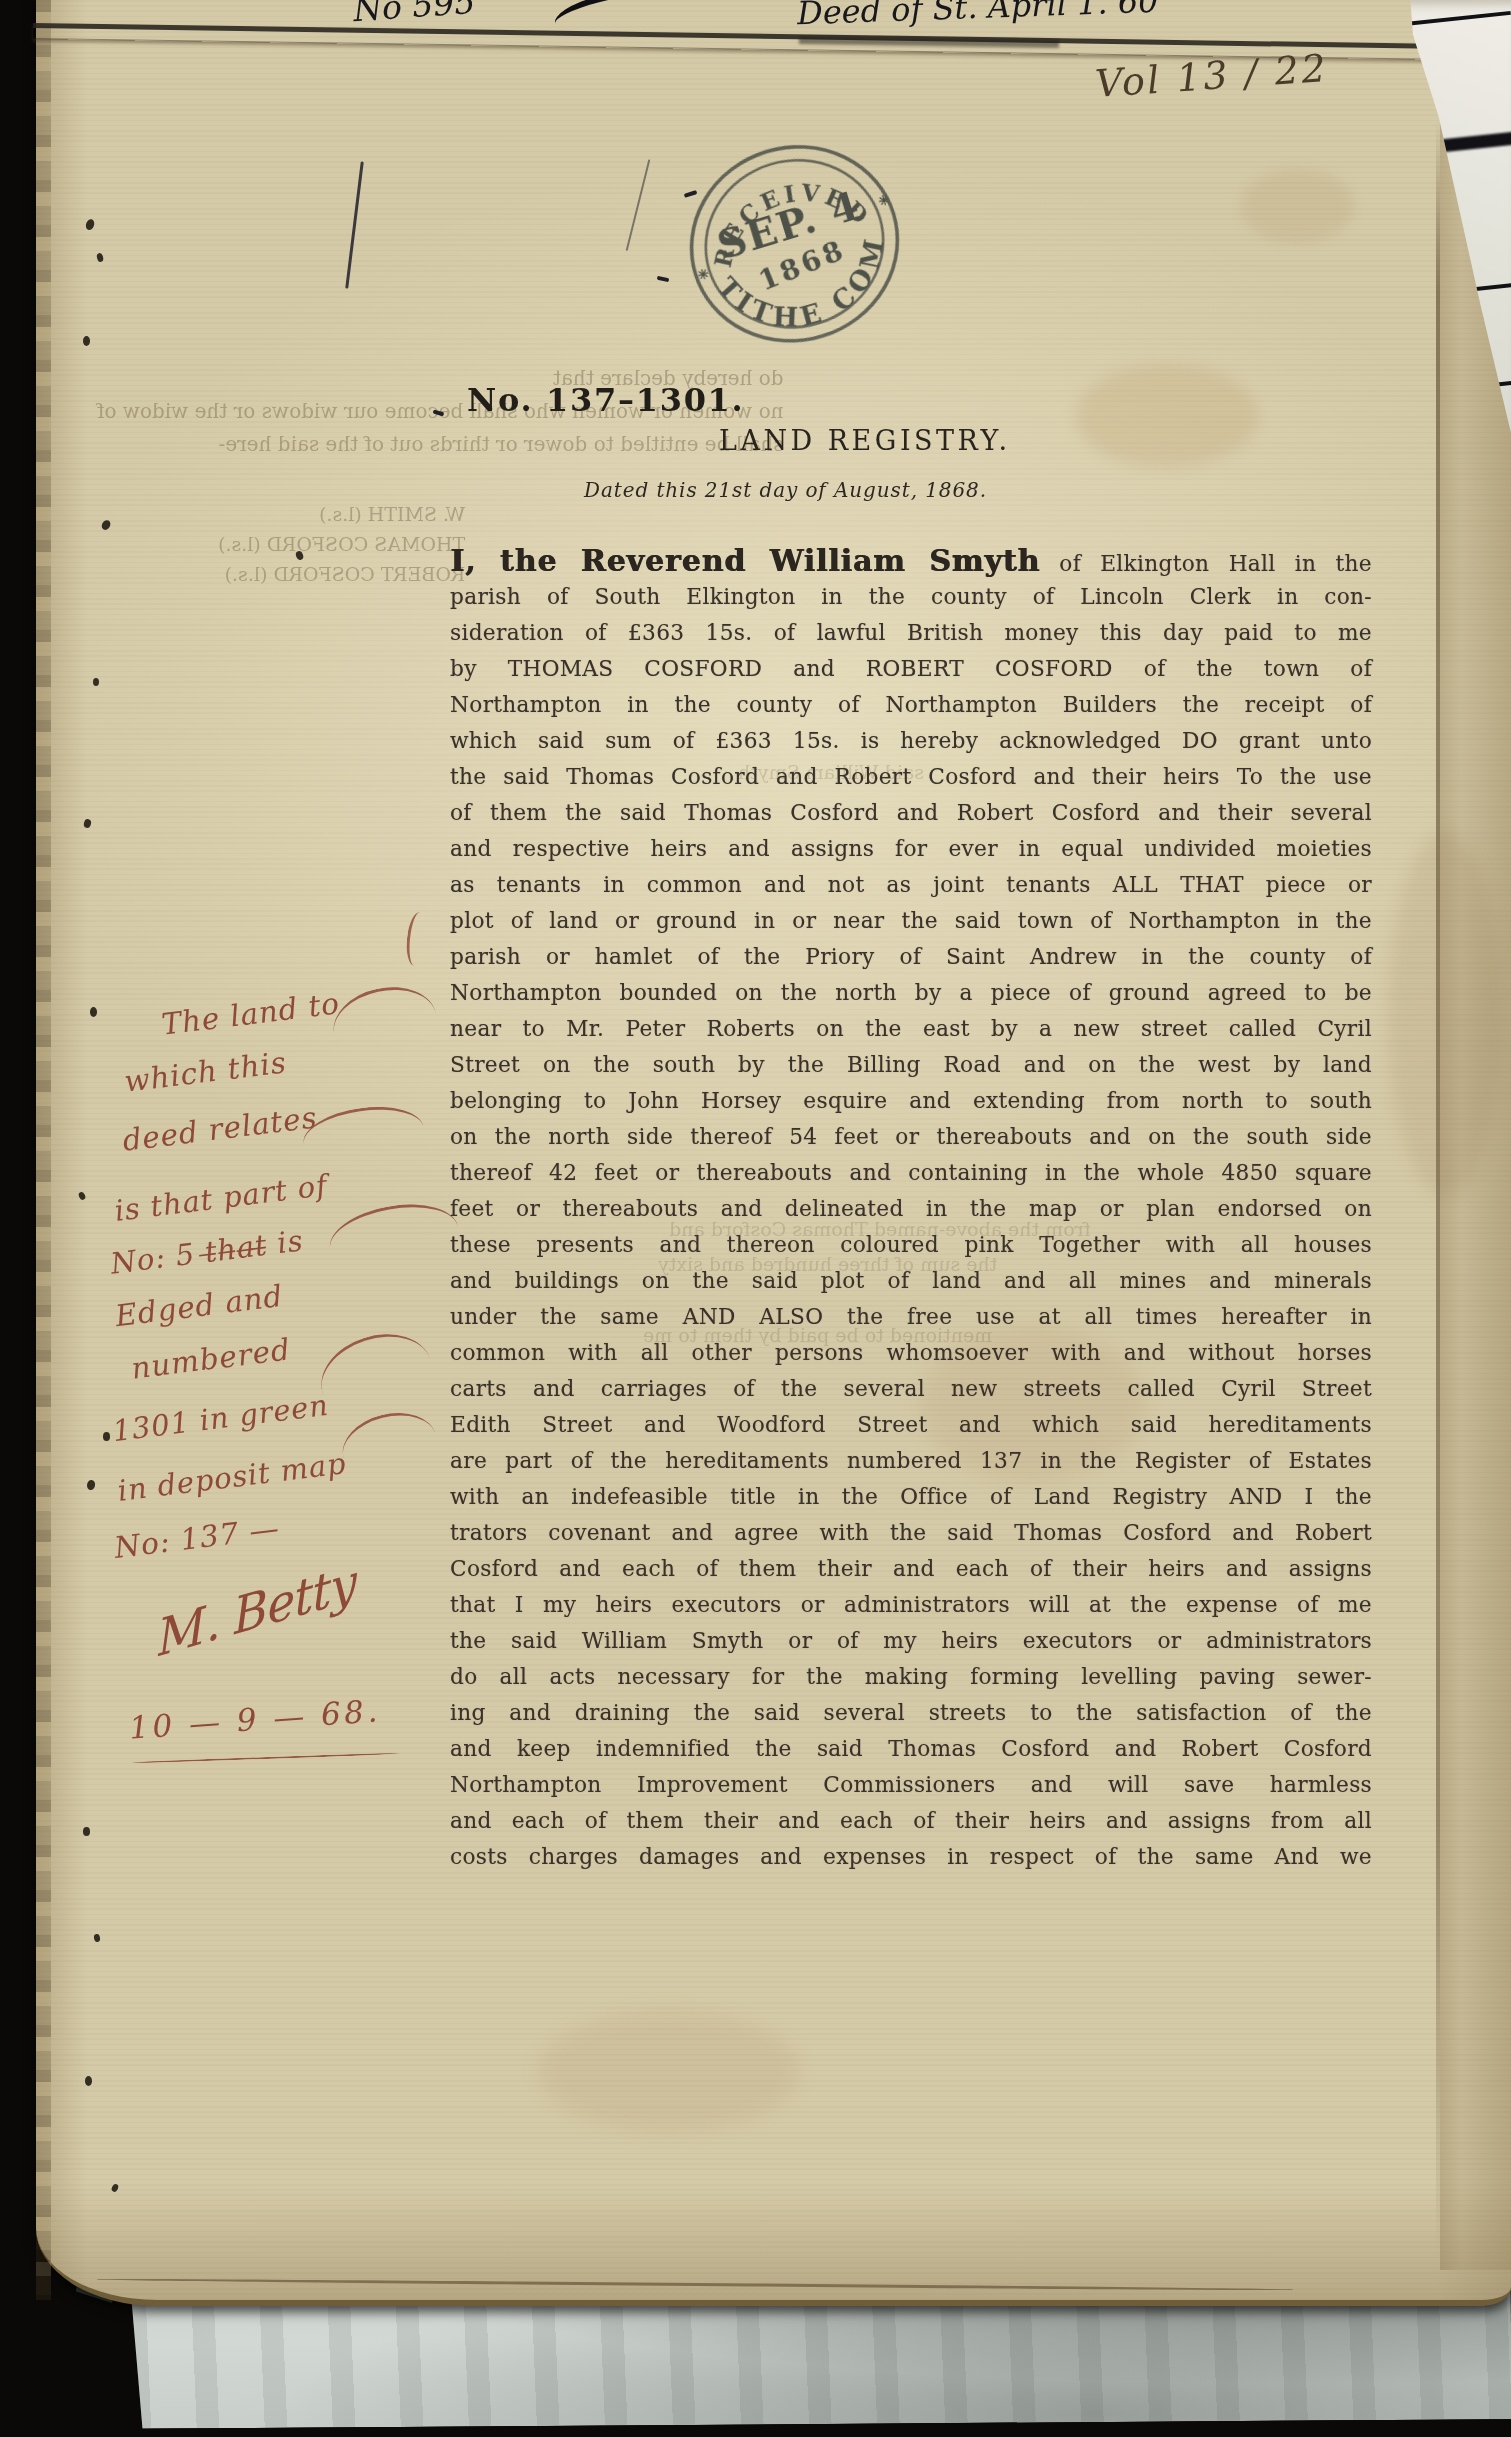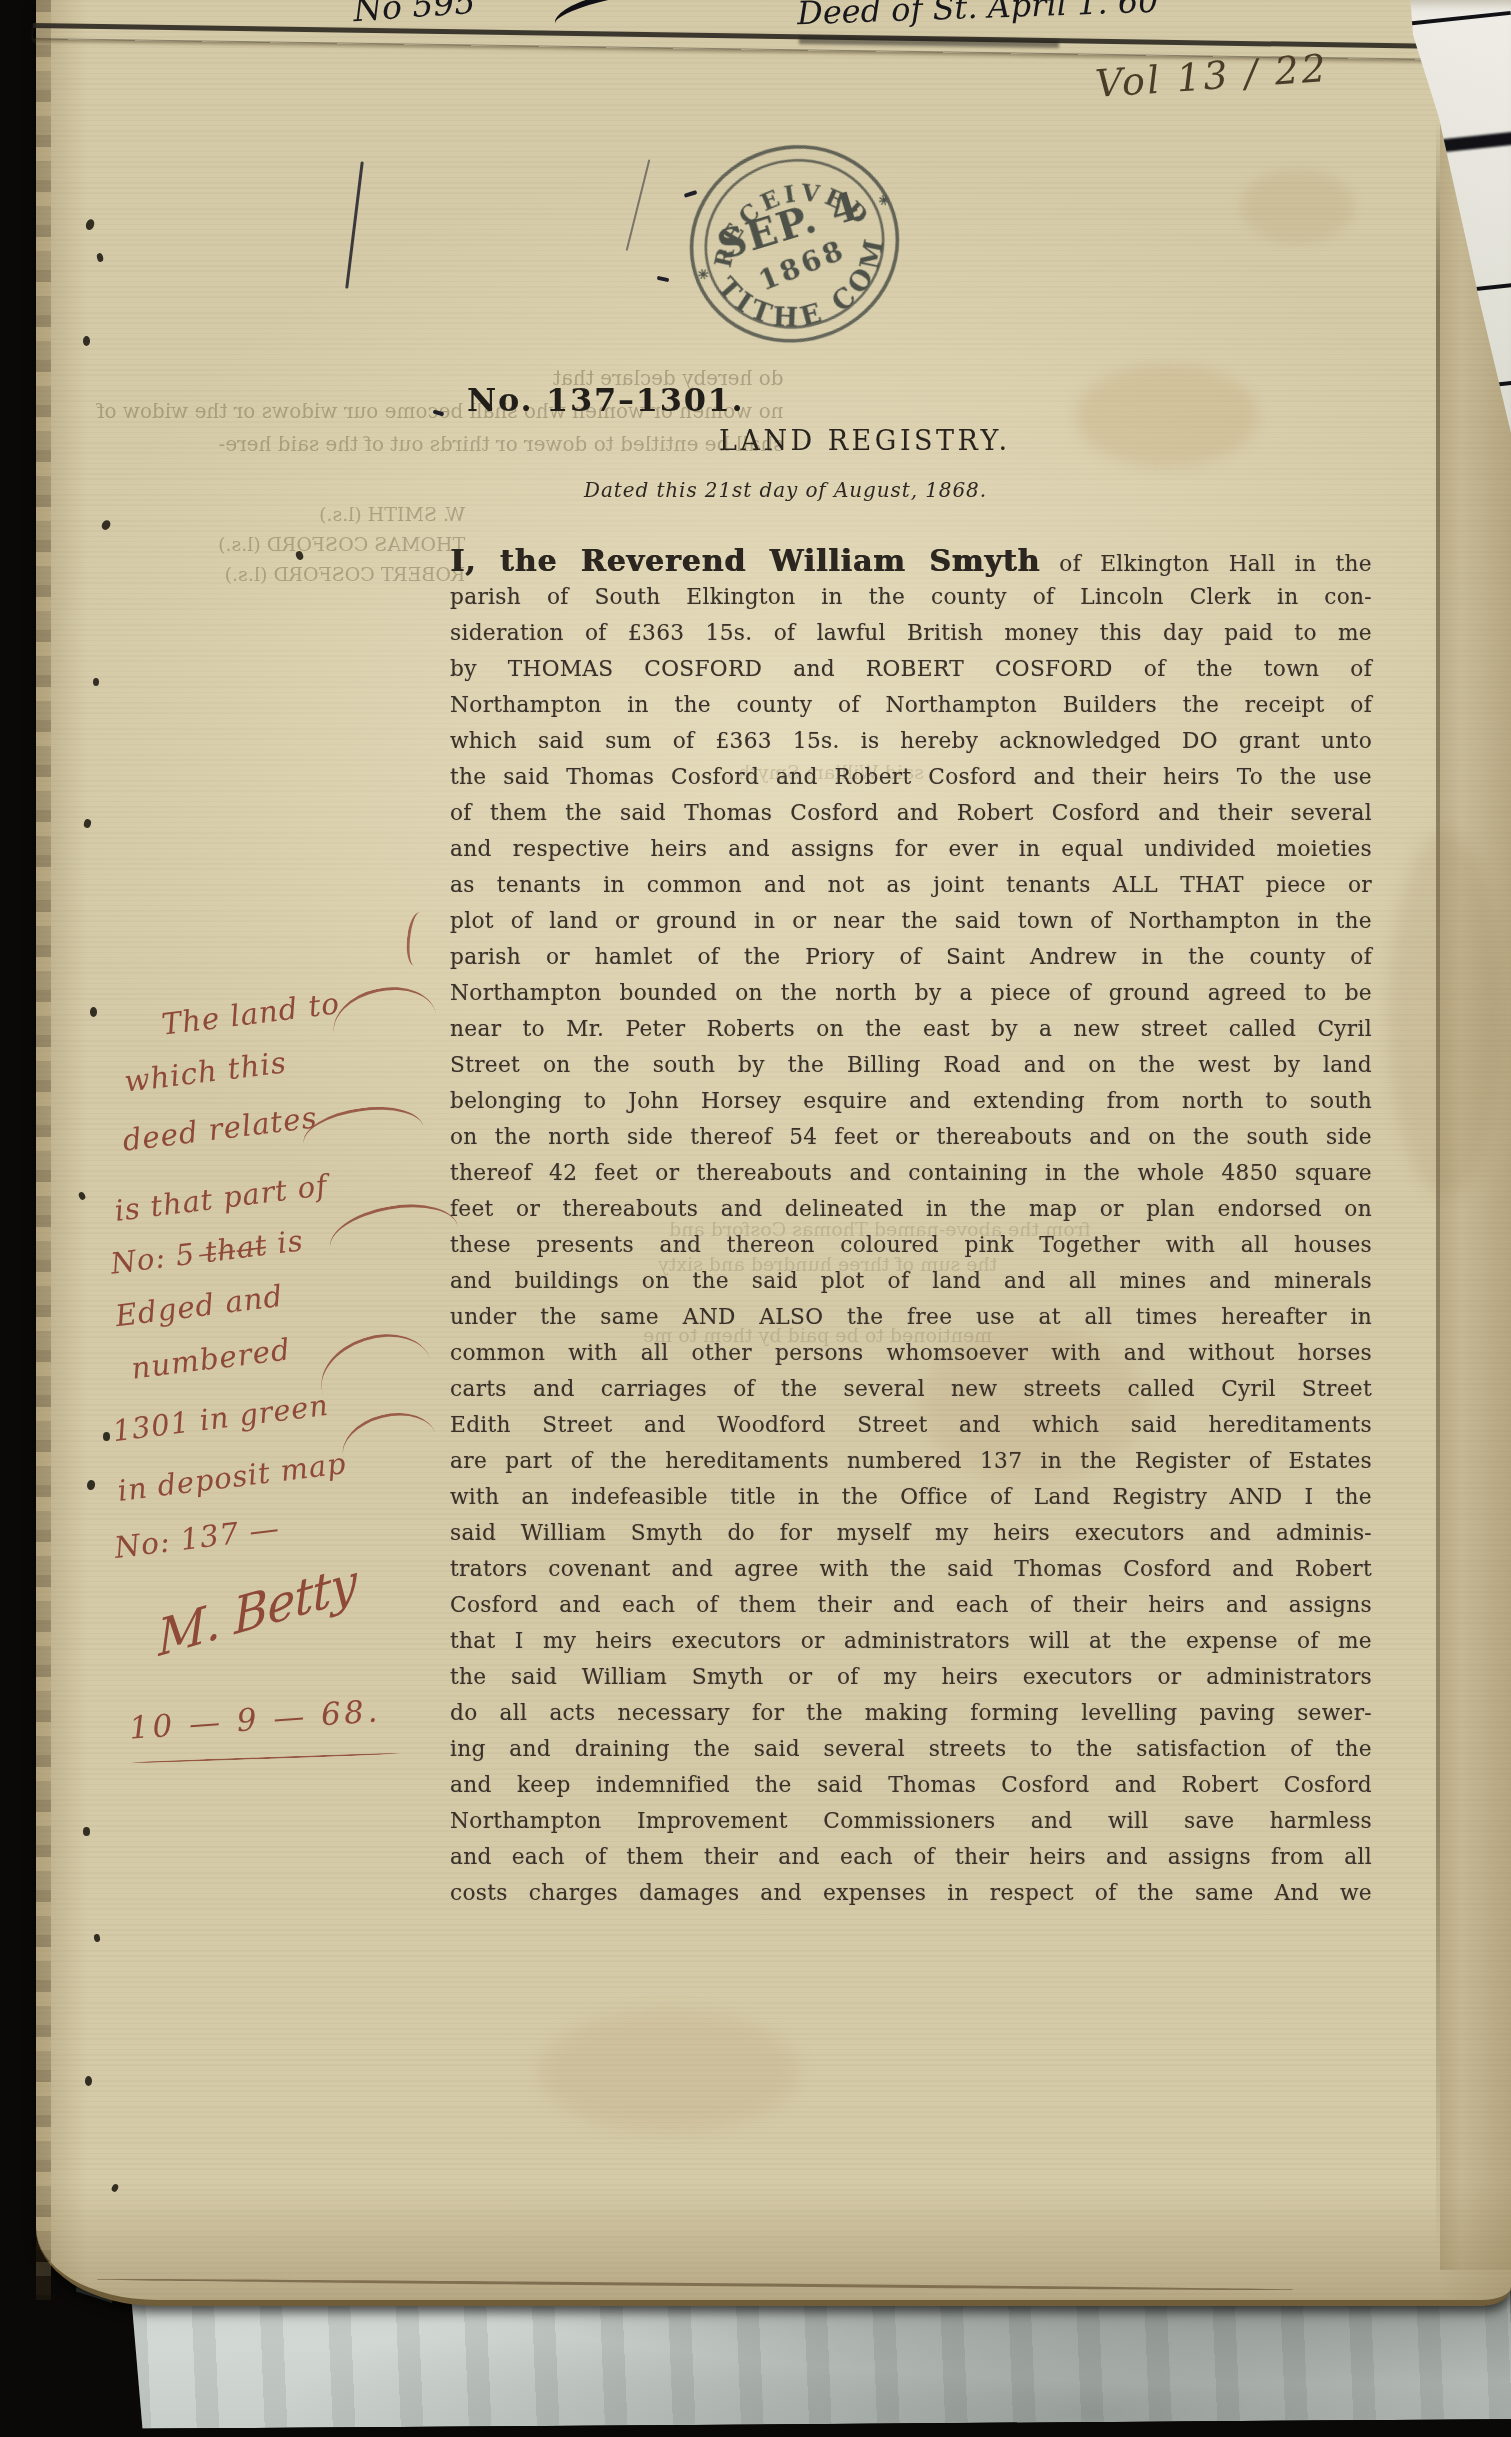--- a/index.html
+++ b/index.html
@@ -200,21 +200,20 @@
           <div class="line">thereof 42 feet or thereabouts and containing in the whole 4850 square</div>
           <div class="line">feet or thereabouts and delineated in the map or plan endorsed on</div>
           <div class="line">these presents and thereon coloured pink Together with all houses</div>
           <div class="line">and buildings on the said plot of land and all mines and minerals</div>
           <div class="line">under the same AND ALSO the free use at all times hereafter in</div>
           <div class="line">common with all other persons whomsoever with and without horses</div>
           <div class="line">carts and carriages of the several new streets called Cyril Street</div>
           <div class="line">Edith Street and Woodford Street and which said hereditaments</div>
           <div class="line">are part of the hereditaments numbered 137 in the Register of Estates</div>
           <div class="line">with an indefeasible title in the Office of Land Registry  AND I the</div>
-          <div class="line">said William Smyth do for myself my heirs executors and adminis-</div>
           <div class="line">trators covenant and agree with the said Thomas Cosford and Robert</div>
           <div class="line">Cosford and each of them their and each of their heirs and assigns</div>
           <div class="line">that I my heirs executors or administrators will at the expense of me</div>
           <div class="line">the said William Smyth or of my heirs executors or administrators</div>
           <div class="line">do all acts necessary for the making forming levelling paving sewer-</div>
           <div class="line">ing and draining the said several streets to the satisfaction of the</div>
           <div class="line">and keep indemnified the said Thomas Cosford and Robert Cosford</div>
           <div class="line">Northampton Improvement Commissioners and will save harmless</div>
           <div class="line">and each of them their and each of their heirs and assigns from all</div>
           <div class="line">costs charges damages and expenses in respect of the same  And we</div>

